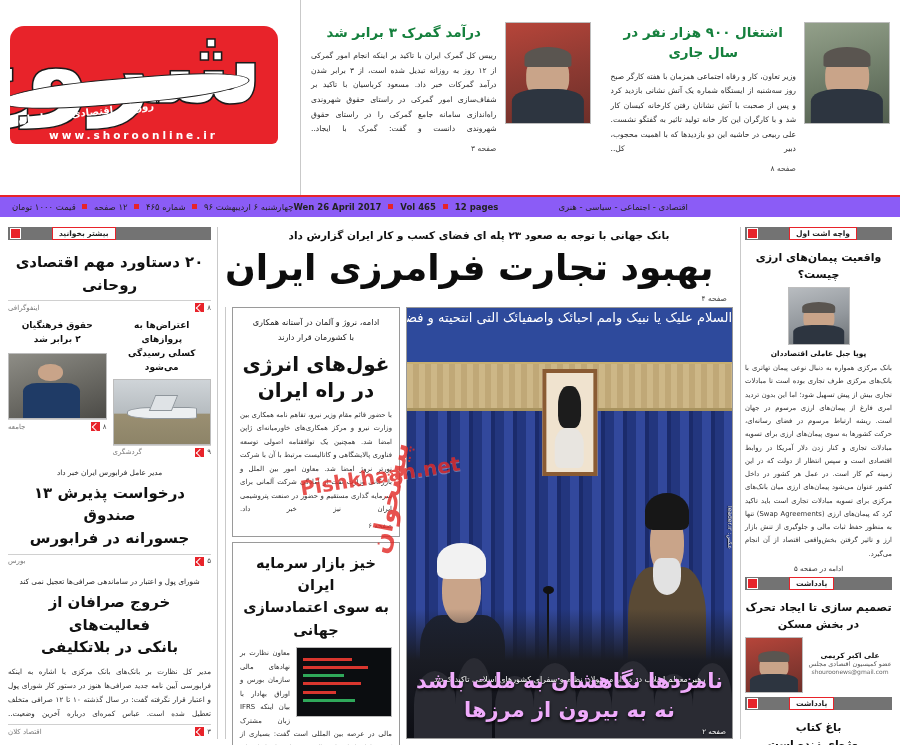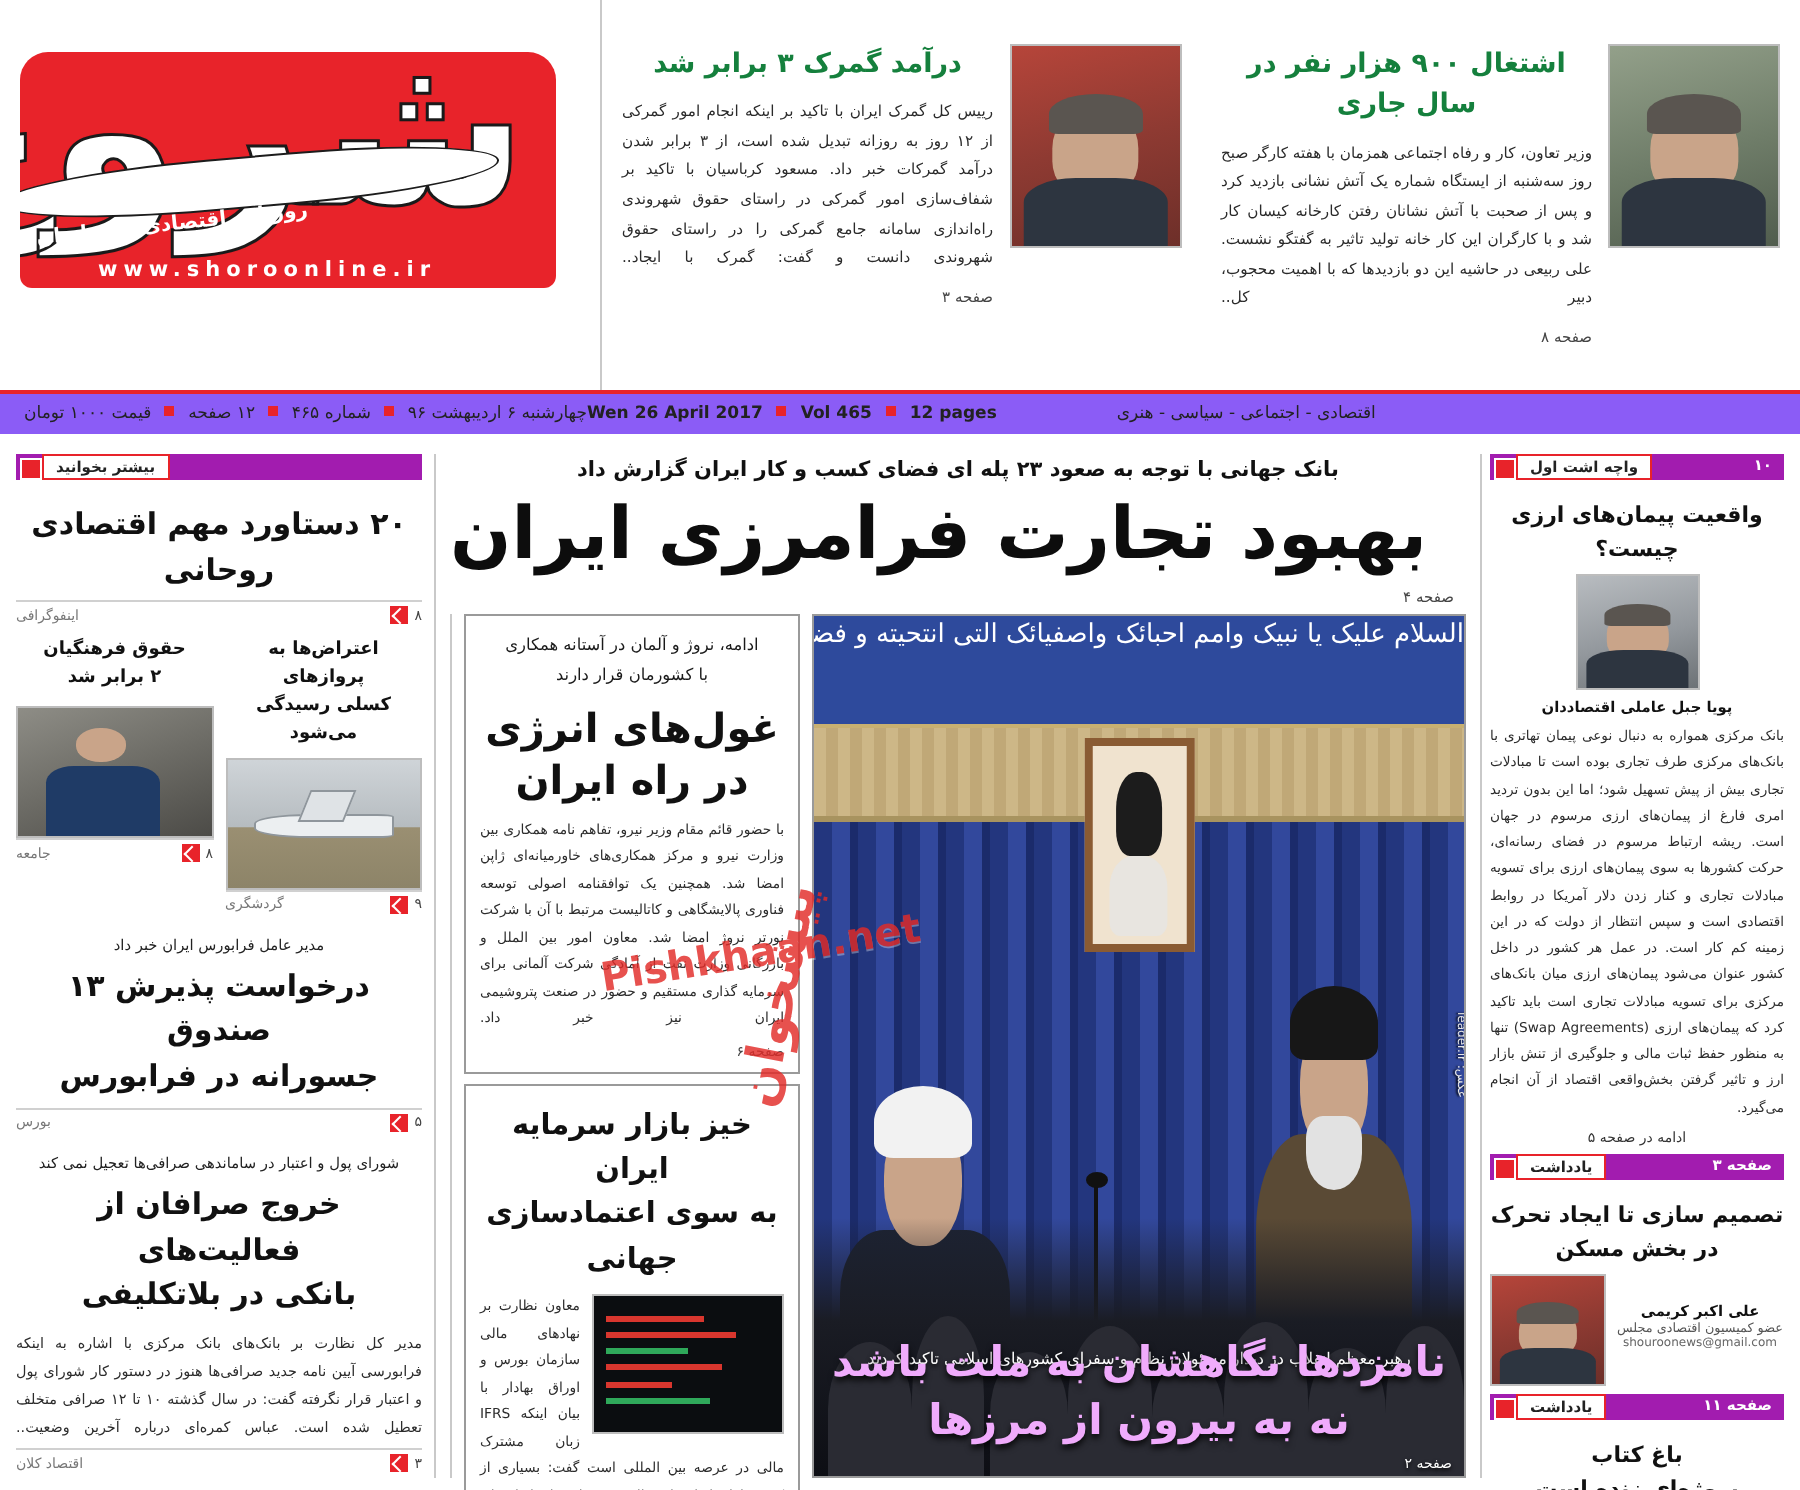--- a/index.html
+++ b/index.html
@@ -190,24 +190,25 @@
   
   .col-right {
     width: 210px;
     display: flex; flex-direction: column;
     gap: 5px;
     border-right: 1px solid #c9c9c9;
     padding-right: 6px;
   }
   .section-bar {
     display: flex; flex-direction: row-reverse;
-    align-items: flex-end;
+    align-items: center;
     height: 13px;
-    background: #a21caf;
+    background: #737373;
     position: relative;
+    gap: 31px;
   }
   .section-bar .sb-label {
     background: #fff;
     border: 1px solid #e8232a;
     color: #222;
     font-size: 7.5px;
     font-weight: 700;
     padding: 0 6px;
     height: 13px;
     line-height: 12px;

